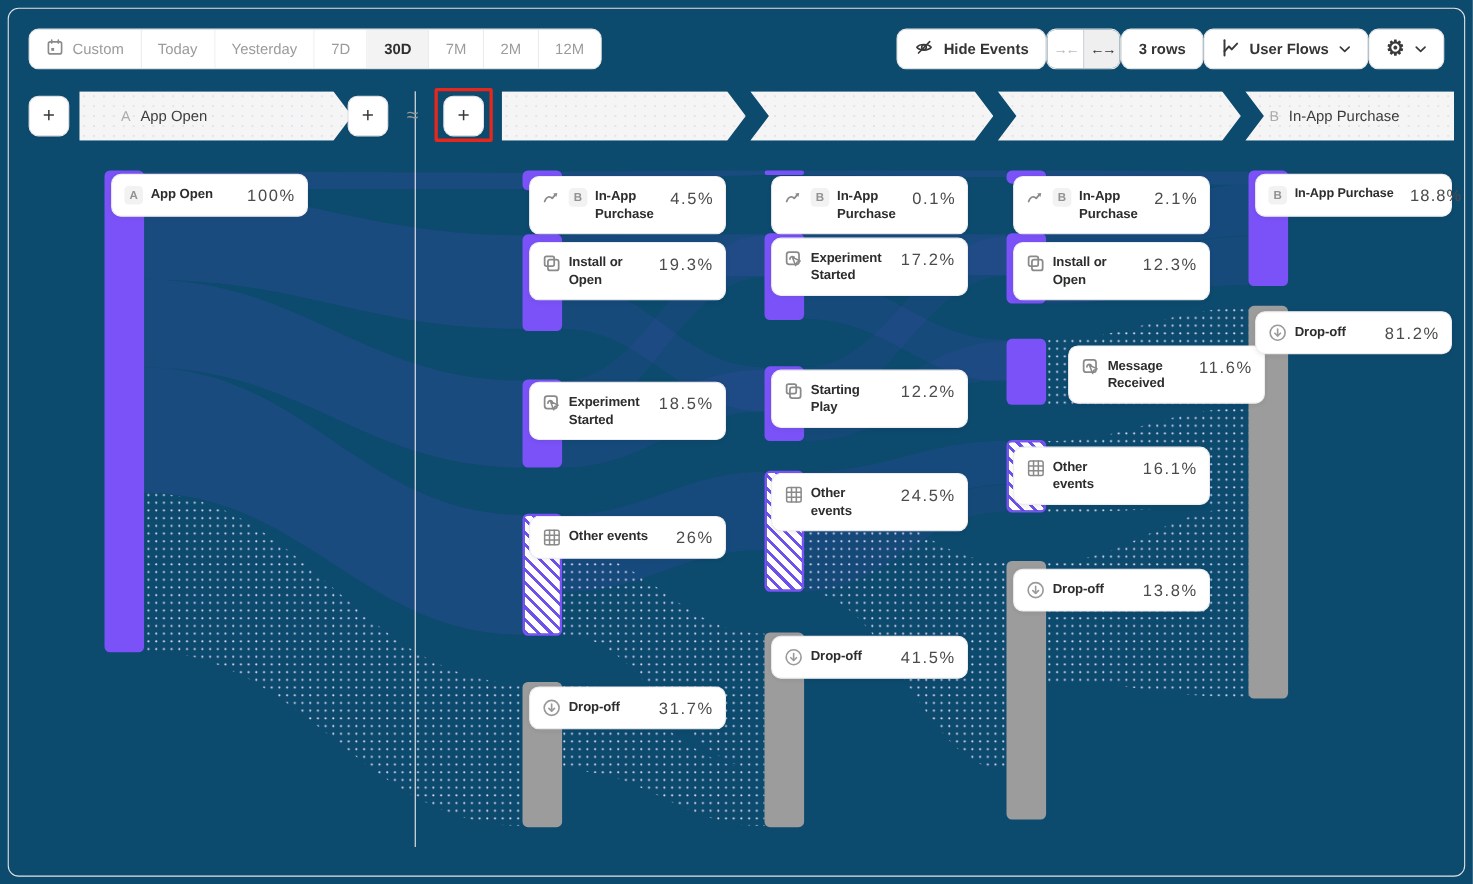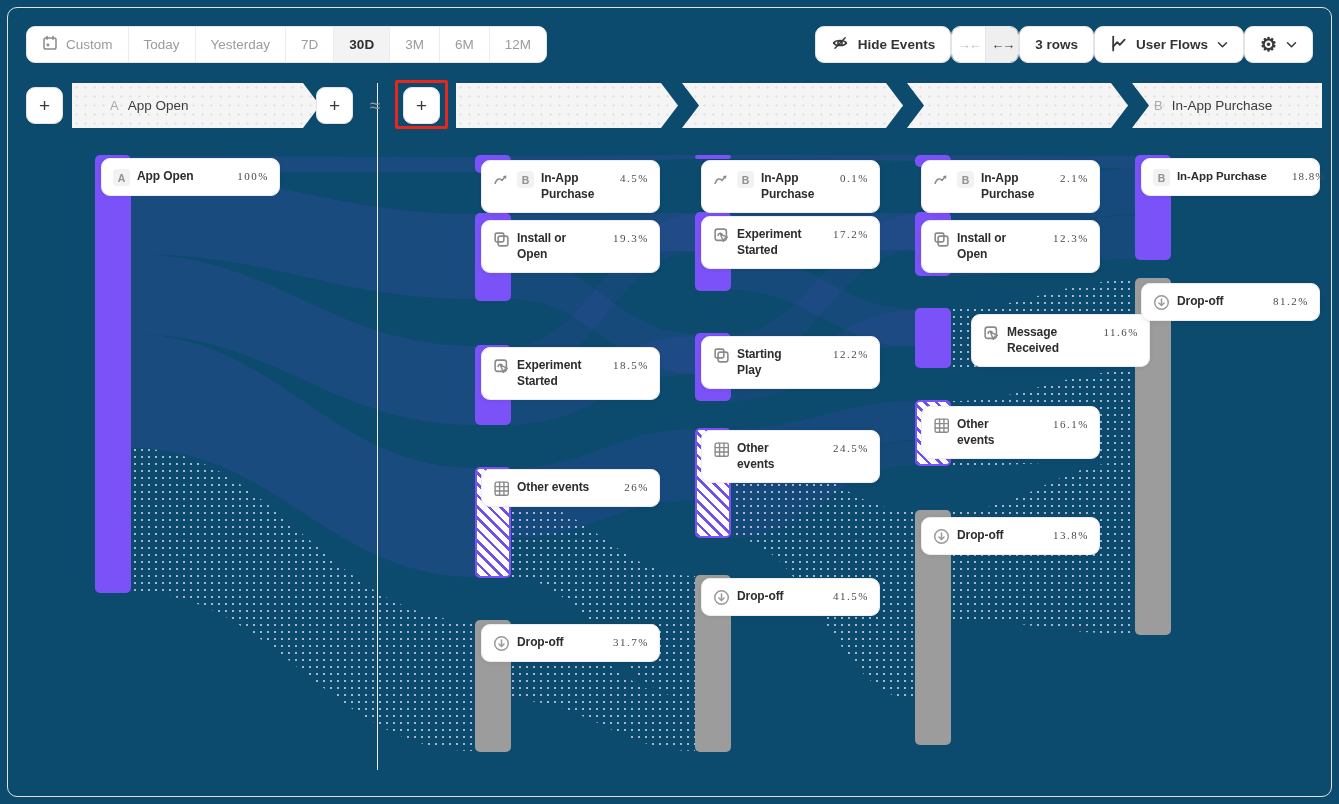--- a/index.html
+++ b/index.html
@@ -38,21 +38,21 @@
   
   .ribbons { position:absolute; left:0; top:0; z-index:0; pointer-events:none; }
   .bar { position:absolute; width:36px; border-radius:5px; z-index:1; }
   .bar.solid { background:#7a52f8; }
   .bar.gray  { background:#9c9c9c; }
   .bar.hatch { background:repeating-linear-gradient(45deg, rgba(122,82,248,0.9) 0 2.6px, #ffffff 2.6px 8px); border:2px solid #7a52f8; }
   .card { position:absolute; width:179px; background:#fff; border:1px solid #ededed; border-radius:9px; box-shadow:0 1px 4px rgba(40,40,60,0.08); padding:10px 10px 9px 11px; display:flex; align-items:flex-start; gap:7px; z-index:2; cursor:pointer; }
   .card .nicon { flex:none; width:17px; height:17px; margin-top:0px; }
   .card .badge { flex:none; width:17px; height:17px; background:#f2f2f2; border-radius:4px; font-size:10.5px; font-weight:700; color:#929292; display:flex; align-items:center; justify-content:center; margin-top:0; }
   .card .label { flex:1; font-size:12px; font-weight:700; color:#2d2d2d; line-height:1.32; letter-spacing:-0.1px; }
-  .card .pct { font-family:Liberation Serif, serif; font-size:11px; color:#4b4b4b; letter-spacing:1.5px; margin-left:18px; padding-top:1px; white-space:nowrap; }
+  .card .pct { font-family:Liberation Sans, sans-serif; font-size:15px; color:#4b4b4b; letter-spacing:1.5px; margin-left:8px; padding-top:1px; white-space:nowrap; }
   .card.nowrap .label { white-space:nowrap; font-size:11.5px; }
   .card.nowrap .pct { letter-spacing:1px; }
   .icon-stroke { stroke:#8a8a8a; fill:none; stroke-width:1.5; stroke-linecap:round; stroke-linejoin:round; }
 </style>
 </head>
 <body>
 
 <div class="page">
 
   <svg class="ribbons" width="1339" height="804" viewBox="0 0 1339 804">
@@ -111,24 +111,24 @@
         <button class="dcell">
           <span>Yesterday</span>
         </button>
         <button class="dcell">
           <span>7D</span>
         </button>
         <button class="dcell sel">
           <span>30D</span>
         </button>
         <button class="dcell">
-          <span>3M</span>
-        </button>
-        <button class="dcell">
-          <span>6M</span>
+          <span>7M</span>
+        </button>
+        <button class="dcell">
+          <span>2M</span>
         </button>
         <button class="dcell">
           <span>12M</span>
         </button>
       </div>
     <div class="right-group">
       <button class="tbtn">
         <span>
           <svg width="18" height="16" viewBox="0 0 16 16">
               <path class="icon-stroke" style="stroke:#3a3a3a" d="M1.5 8 C4 4.6 12 4.6 14.5 8 C12 11.4 4 11.4 1.5 8 Z"></path>

